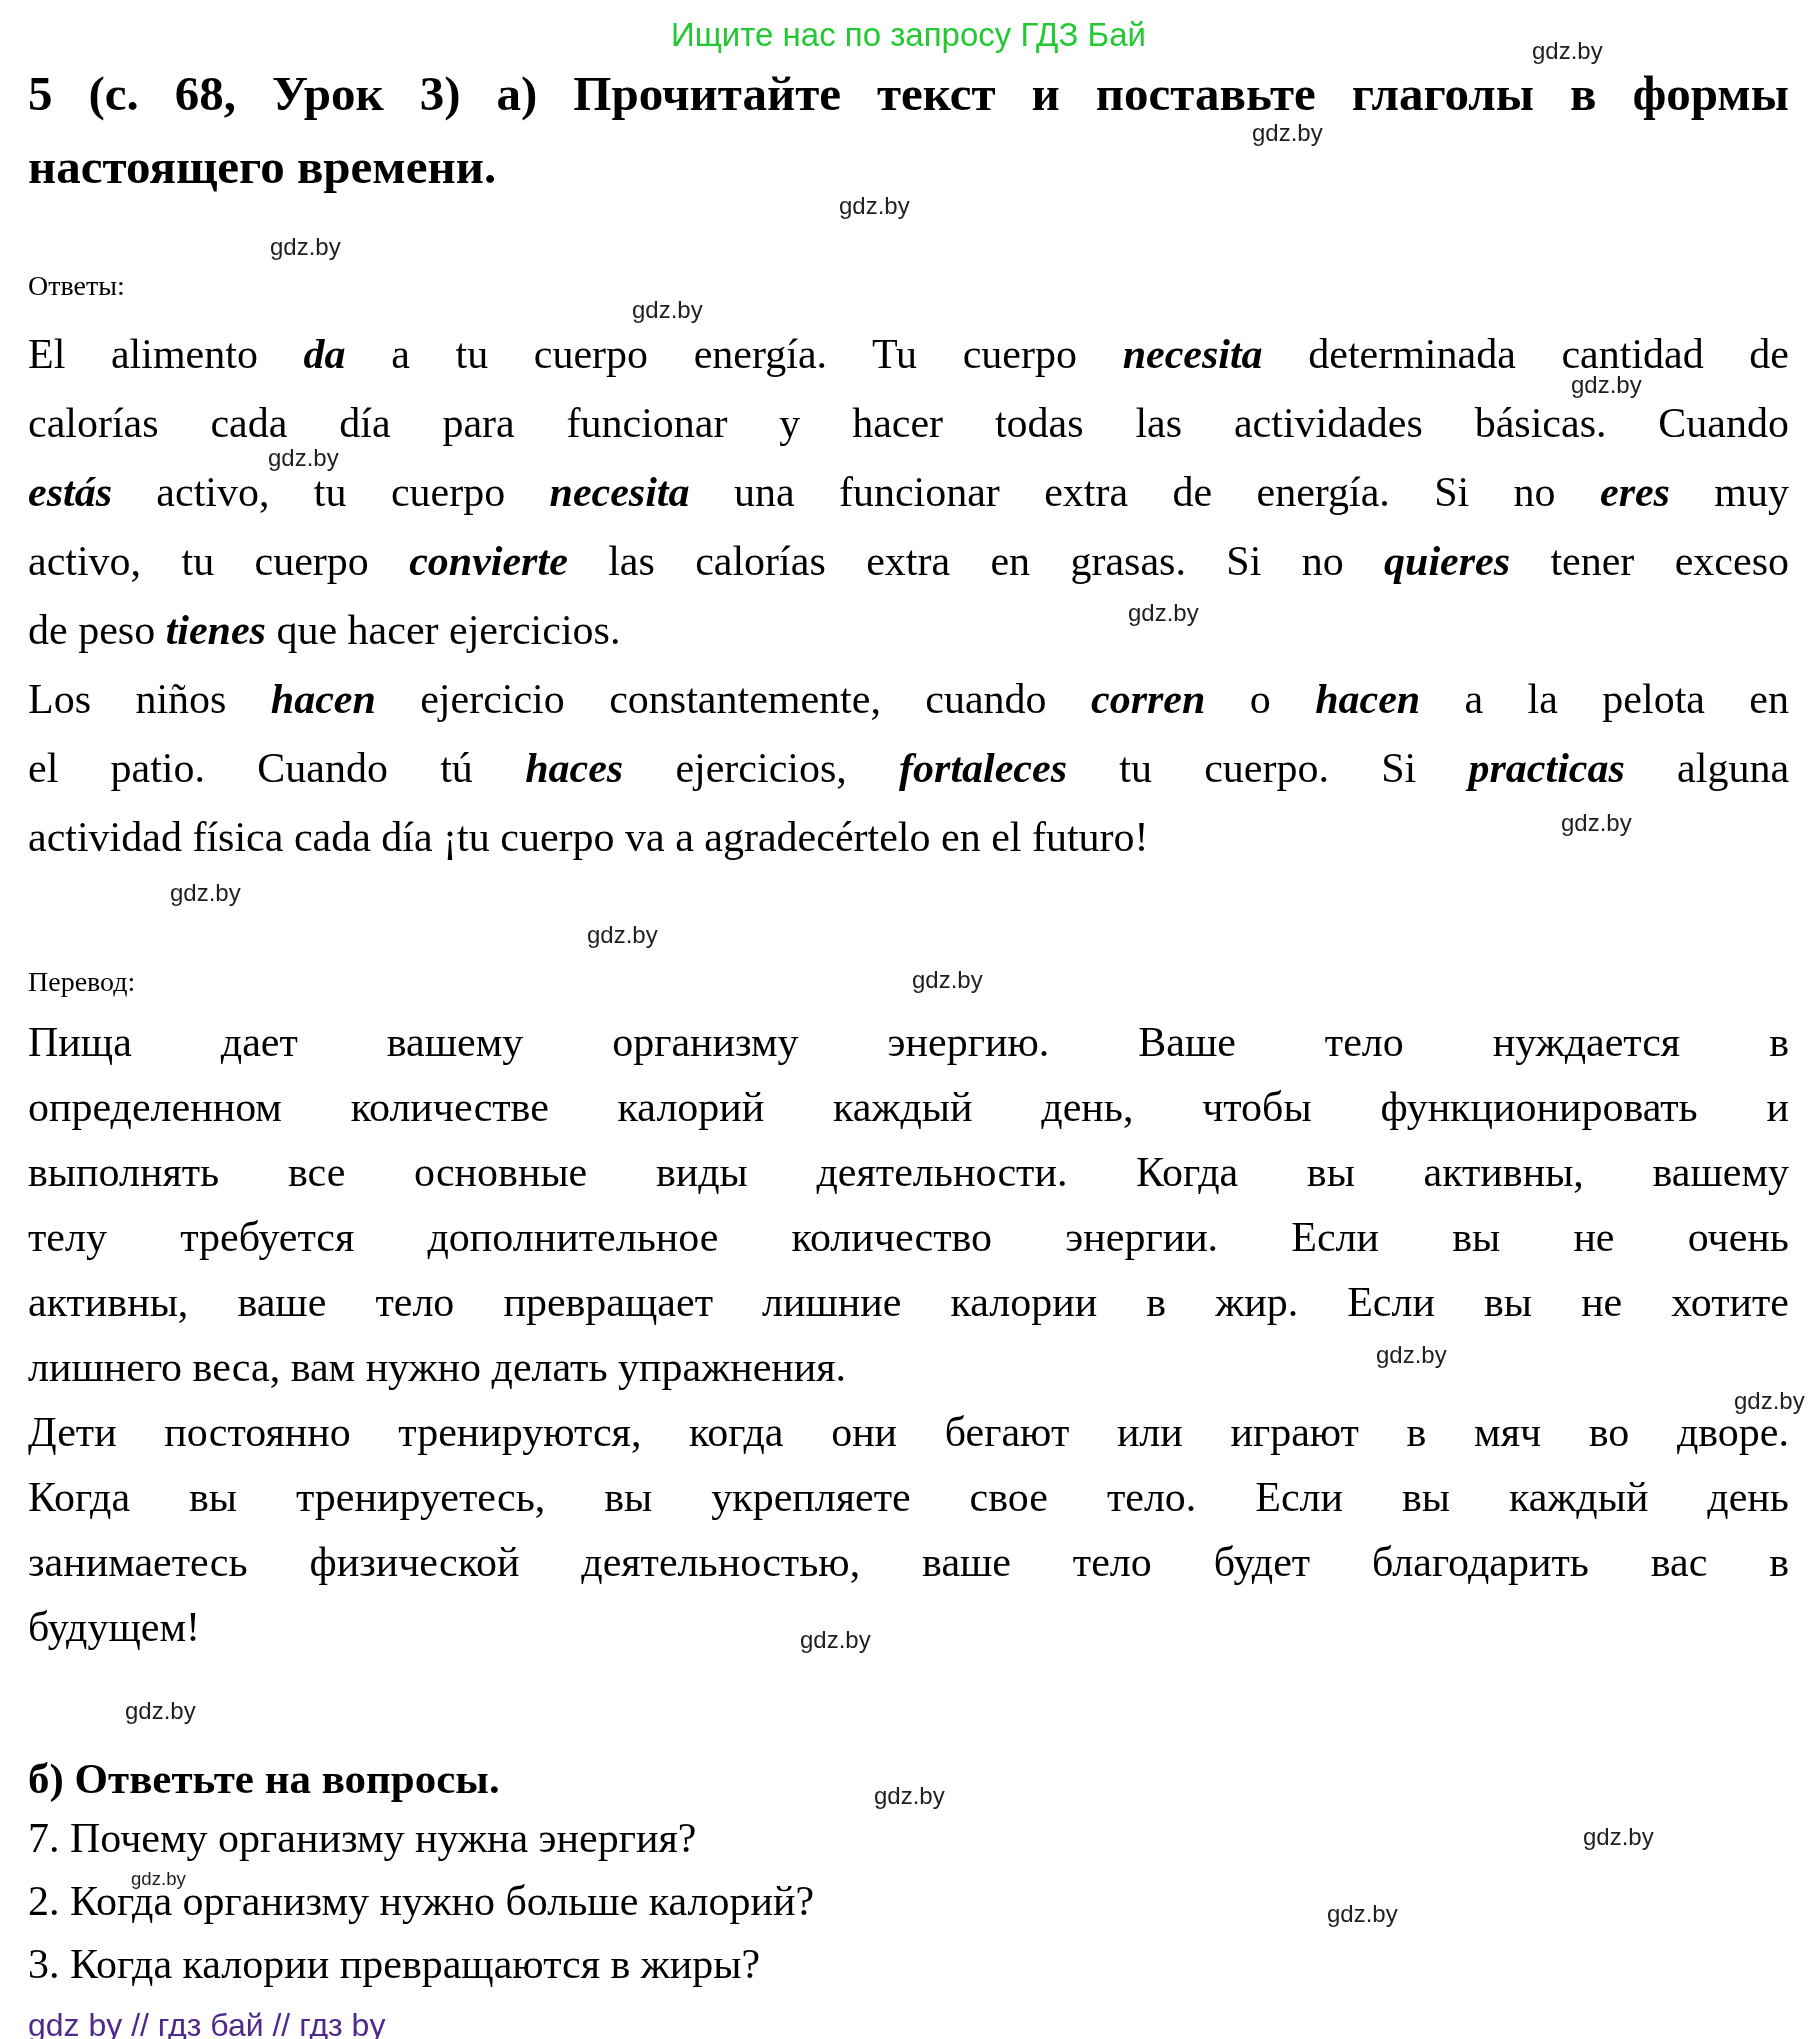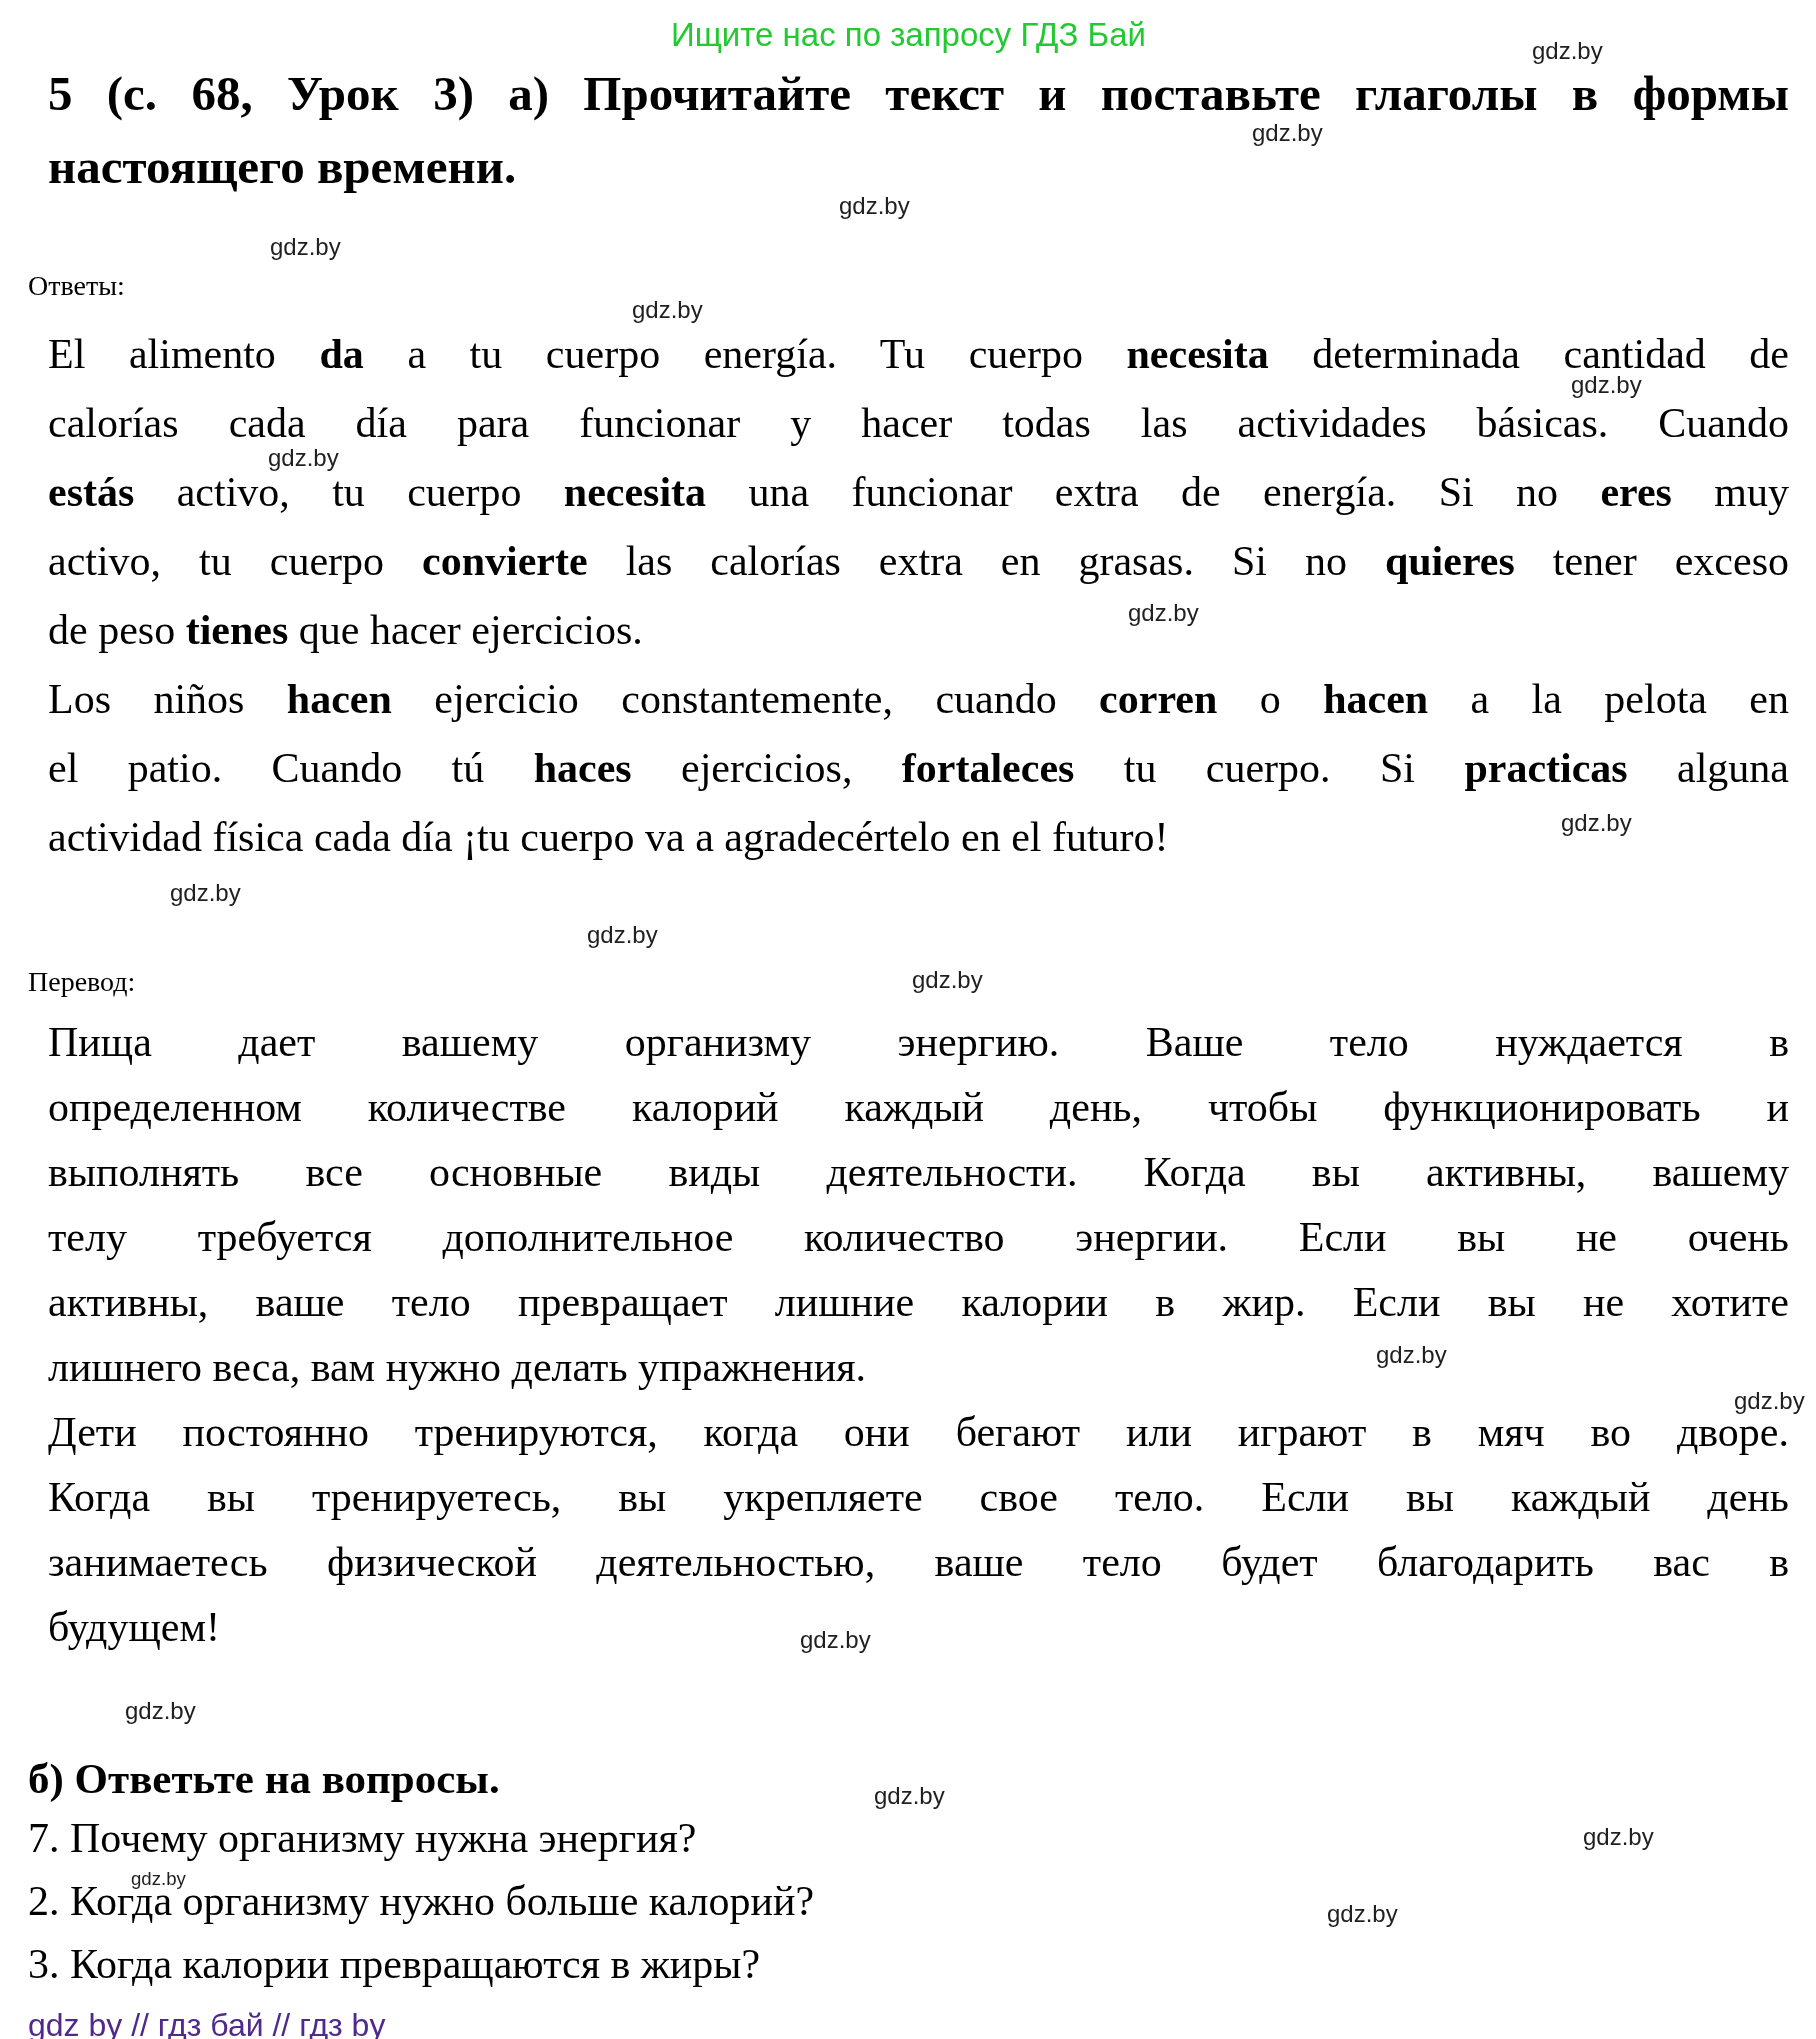--- a/index.html
+++ b/index.html
@@ -33,23 +33,23 @@
     font-size: 49px;
     line-height: 73px;
     font-weight: bold;
   }
   .label { font-size: 28px; line-height: 69px; }
   .answers { margin-top: 48px; }
   .perevod { margin-top: 82px; line-height: 56px; }
   .para { font-size: 42px; }
   .es { line-height: 69px; }
   .ru { line-height: 65px; }
-  .tline { text-align: left; margin-left: 20px; }
+  .tline { text-align: left; }
   .tline.just { text-align: justify; text-align-last: justify; }
-  .b { font-weight: bold; }
+  .b { font-weight: bold; font-style: italic; }
   .part-b {
     margin-top: 84px;
     font-size: 43px;
     line-height: 69px;
     font-weight: bold;
   }
   .questions { margin-top: -5.6px; font-size: 42px; line-height: 63px; }
   .footer {
     margin-top: 11.2px;
     text-align: left;

